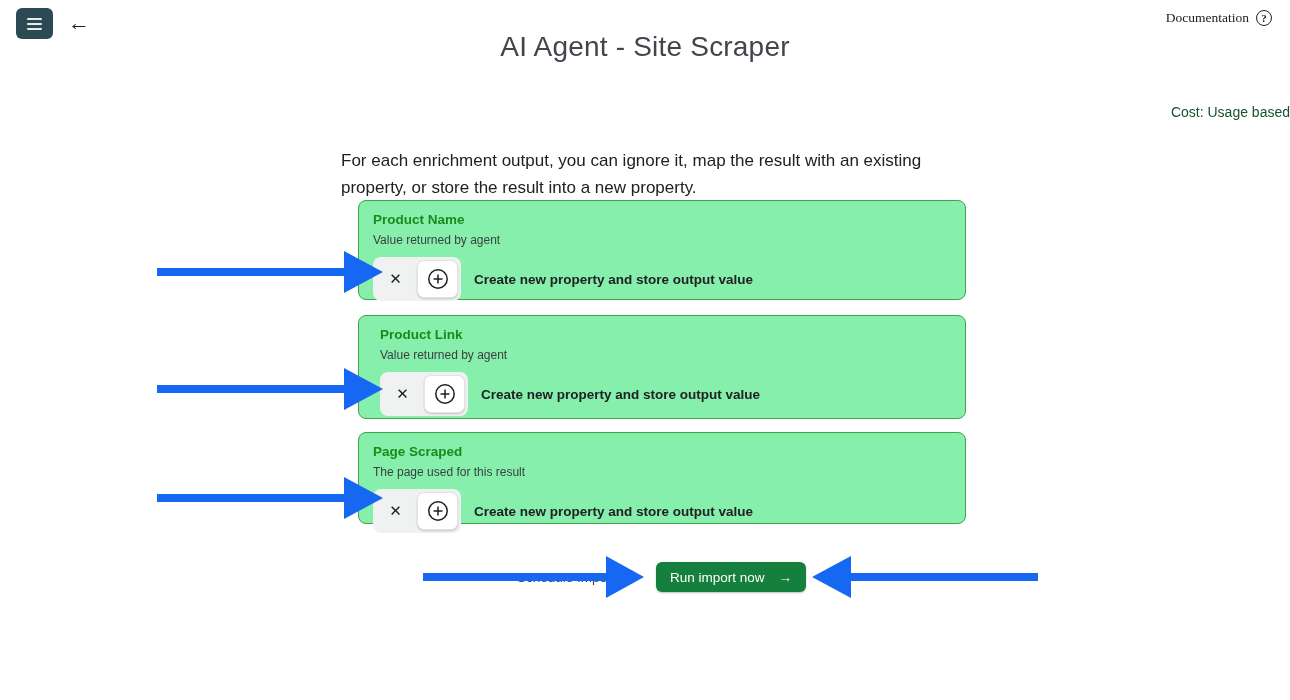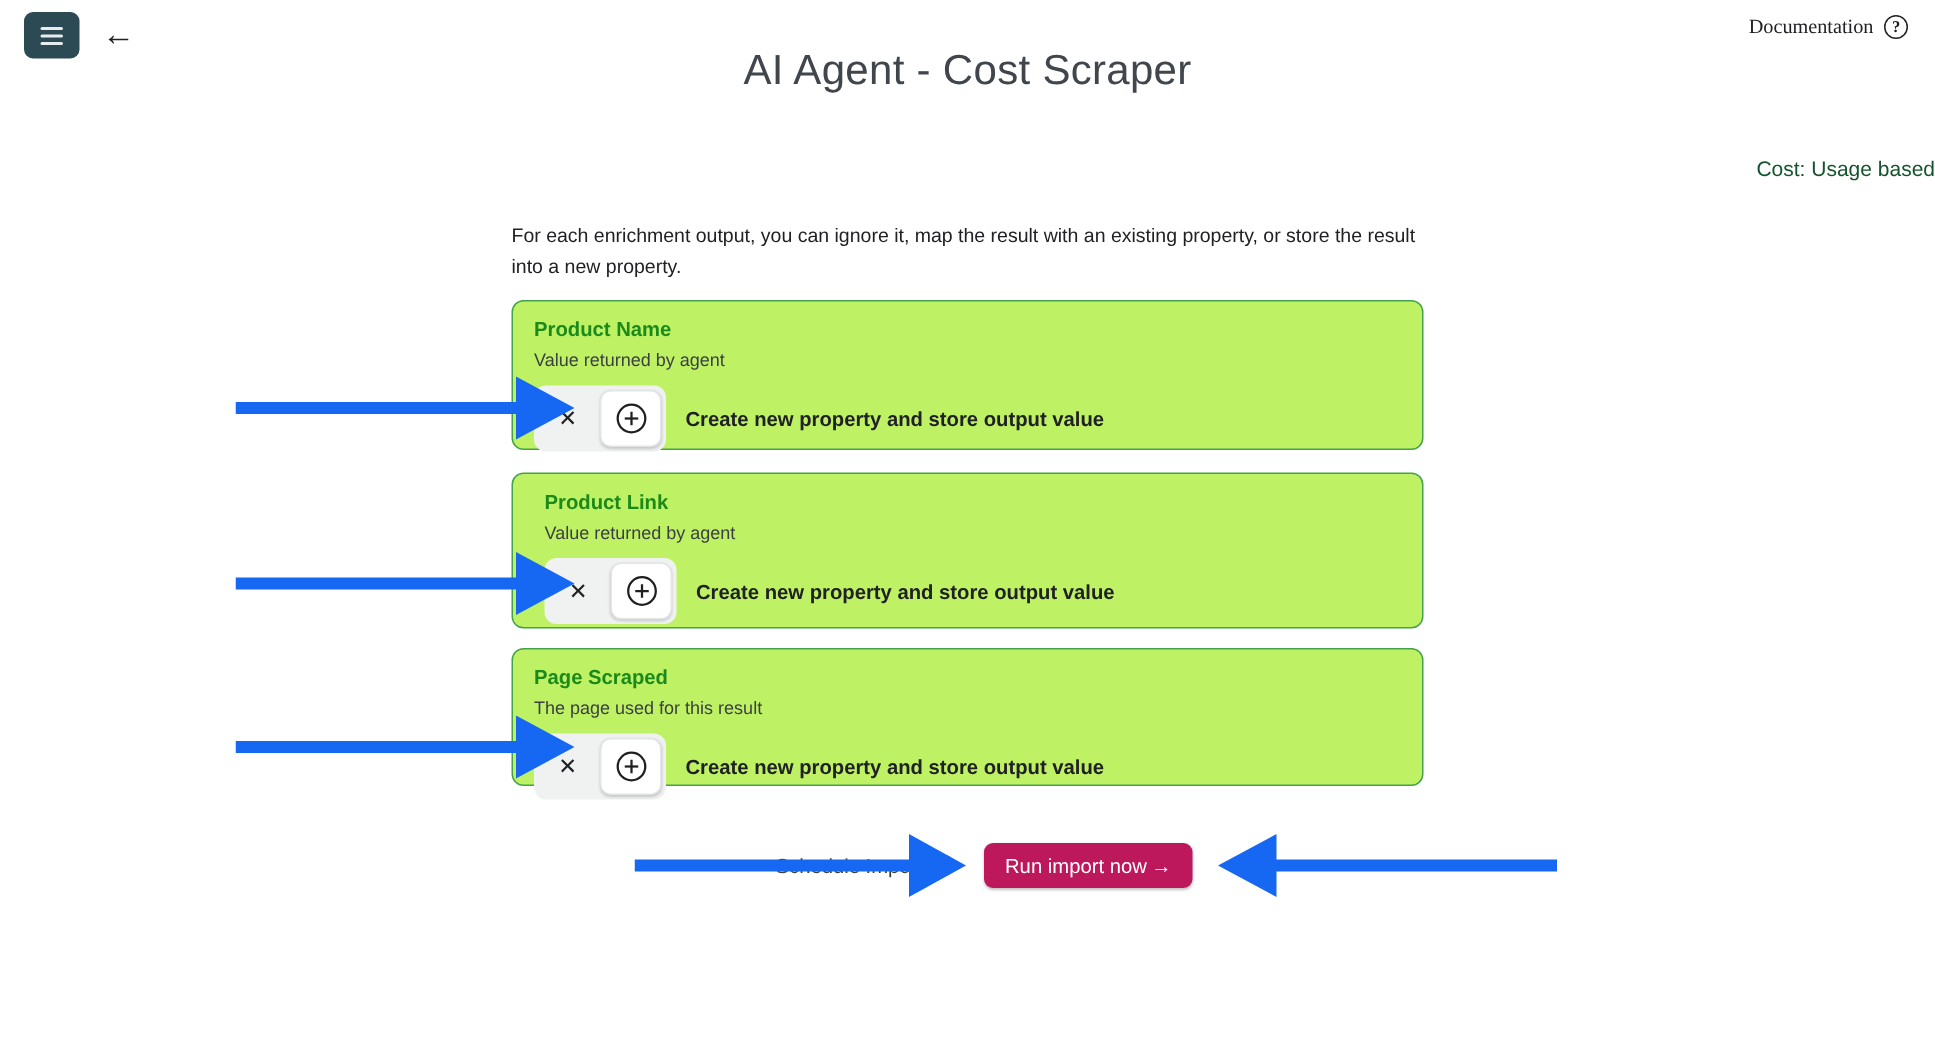--- a/index.html
+++ b/index.html
@@ -18,43 +18,43 @@
     font-size:13.5px; color:#202124; cursor:pointer;font-family:Liberation Serif, serif; }
   .help-icon { width:16px; height:16px; border:1.5px solid #202124; border-radius:50%;
     font-size:11px; font-weight:bold; display:flex; align-items:center; justify-content:center; }
 
   
   .page-title { position:absolute; left:0; right:0; top:31px; text-align:center;
     font-size:28px; font-weight:400; color:#40464c; letter-spacing:.2px; }
   .step-label { position:absolute; left:0; right:0; top:79px; text-align:center; font-size:14px; color:#202124; }
   .cost-label { position:absolute; left:0; right:0; top:104px; text-align:right; font-size:14px; color:#14532d; }
   .description { position:absolute; left:341px; top:147px; width:625px;
-    font-size:13px; line-height:1.6; color:#202124; }
+    font-size:17px; line-height:1.6; color:#202124; }
 
   
-  .card { position:absolute; left:341px; width:608px; border:1px solid #44a248; border-radius:8px;
-    background:#bef264; padding:10px 14px; }
+  .card { position:absolute; left:358px; width:608px; border:1px solid #44a248; border-radius:8px;
+    background:#86efac; padding:10px 14px; }
   .card-title { font-size:13.5px; font-weight:bold; color:#1b8a1b; line-height:17px; }
   .card-subtitle { font-size:12px; color:#3c4043; margin-top:5px; line-height:15px; }
   .action-row { display:flex; align-items:center; margin-top:9px; }
   .toggle-group { display:flex; align-items:center; background:#f0f1f1; border-radius:8px;
     padding:3px; gap:2px; }
   .ghost-btn { width:39px; height:38px; border:none; background:transparent; border-radius:6px;
     font-size:15px; color:#202124; cursor:pointer; display:flex; align-items:center; justify-content:center; }
   .selected-btn { width:41px; height:38px; background:#fff; border:1px solid #e3e4e6; border-radius:7px;
     box-shadow:0 1px 2px rgba(0,0,0,.18); cursor:pointer;
     display:flex; align-items:center; justify-content:center; }
   .action-label { font-size:13.5px; font-weight:bold; color:#202124; margin-left:13px; }
 
   
   .schedule-btn { position:absolute; left:517px; top:569px; border:none; background:transparent;
     font-size:13.5px; color:#3c4043; cursor:pointer; display:flex; align-items:center; gap:6px; }
   .run-btn { position:absolute; left:656px; top:562px; height:30px; padding:0 14px;
-    background:#be185d; color:#fff; border:none; border-radius:6px; font-size:13.5px;
-    cursor:pointer; display:flex; align-items:center; gap:3px;
+    background:#15803d; color:#fff; border:none; border-radius:6px; font-size:13.5px;
+    cursor:pointer; display:flex; align-items:center; gap:14px;
     box-shadow:0 1px 2px rgba(0,0,0,.25); }
 
   
   .arrow { position:absolute; pointer-events:none; z-index:10; }
   .arrow svg { display:block; }
 </style>
 </head>
 <body>
 
 <div class="page">
@@ -65,21 +65,21 @@
     <span class="bar"></span>
   </button>
   <button class="back-btn">
     <span>←</span>
   </button>
   <div class="doc-link">
     <span>Documentation</span>
     <span class="help-icon">?</span>
   </div>
 
-  <div class="page-title">AI Agent - Cost Scraper</div>
+  <div class="page-title">AI Agent - Site Scraper</div>
   <div class="cost-label">Cost: Usage based</div>
   <p class="description">For each enrichment output, you can ignore it, map the result with an existing property, or store the result into a new property.</p>
 
   <div class="card" style="top:200px; height:100px;">
     <div class="card-title">Product Name</div>
     <div class="card-subtitle">Value returned by agent</div>
     <div class="action-row">
       <div class="toggle-group">
         <button class="ghost-btn">
           <span>✕</span>

